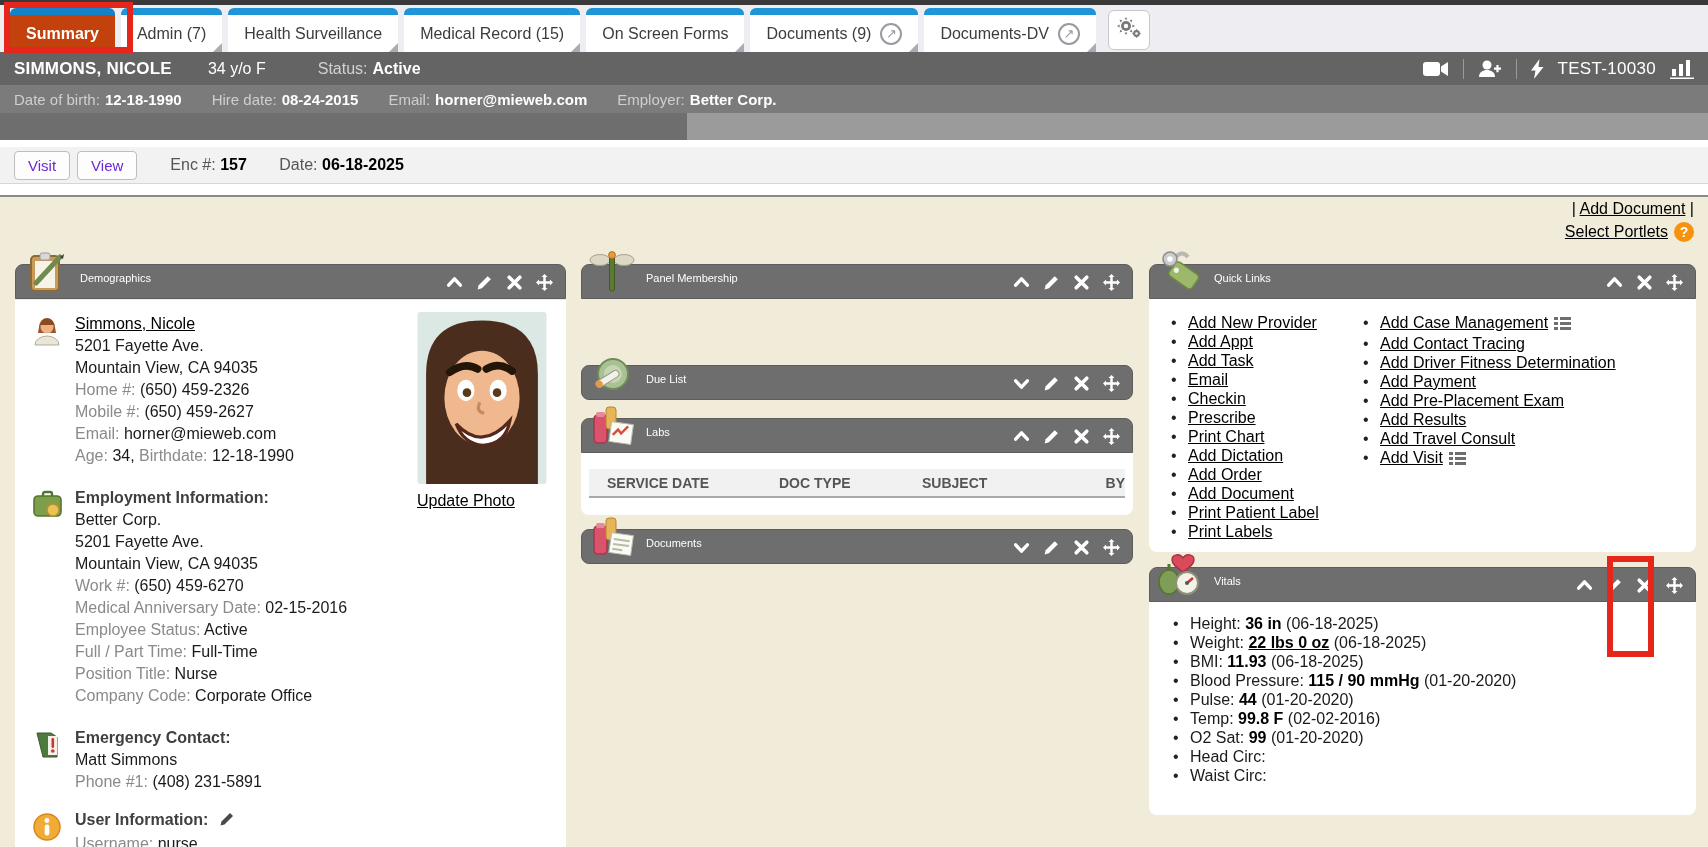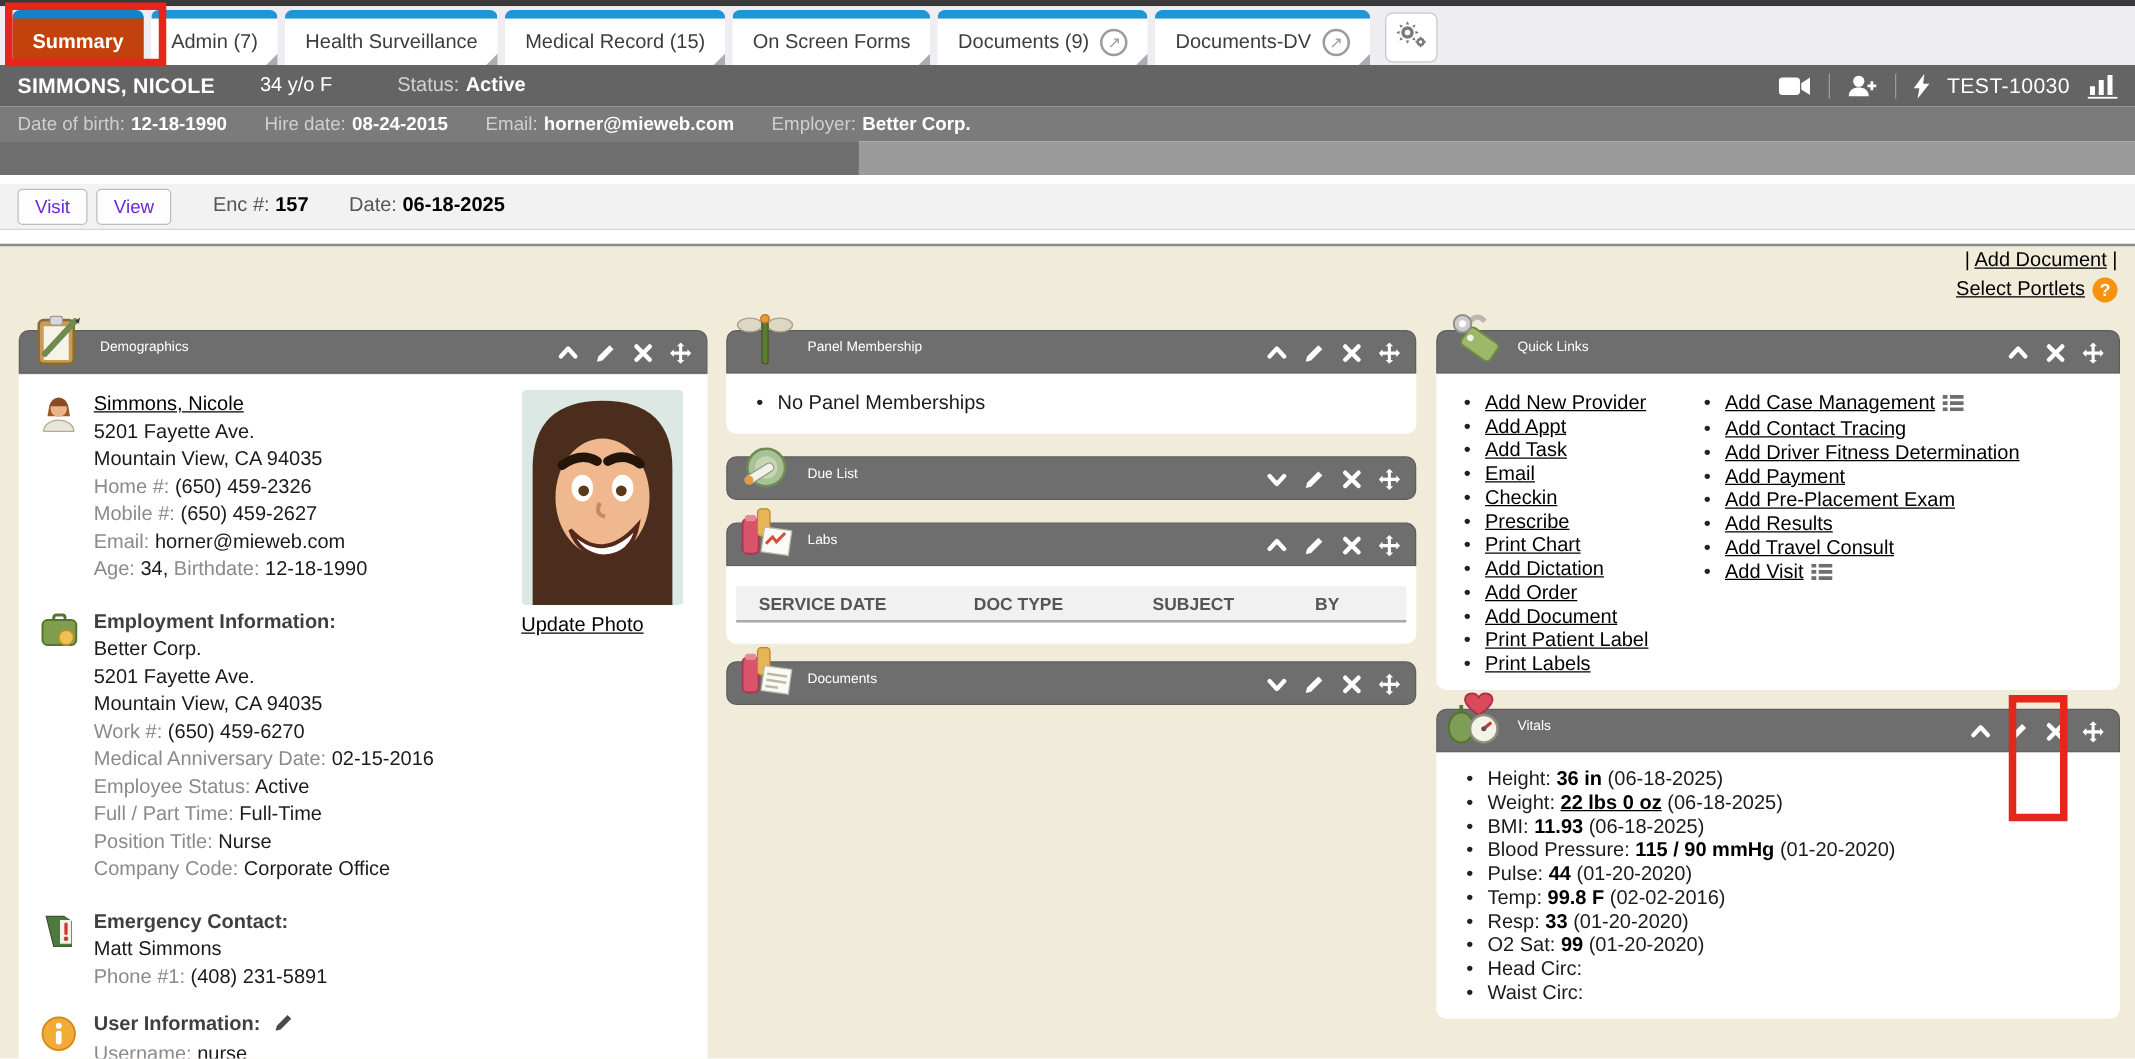--- a/index.html
+++ b/index.html
@@ -80,21 +80,21 @@
   .photo { position:absolute; left:402px; top:12px; width:130px; height:172px; border-radius:4px; overflow:hidden; }
   .updphoto { position:absolute; left:402px; top:192px; font-size:16px; }
 
   
   .labs-tablehead { position:absolute; left:8px; right:8px; top:16px; height:29px; background:#f1f1f1;
                     border-bottom:2px solid #a9a9a9; display:flex; align-items:center;
                     font-size:14px; color:#555; }
   .labs-tablehead .c1{ width:190px; padding-left:18px; }
   .labs-tablehead .c2{ width:143px; }
   .labs-tablehead .c3{ width:130px; }
-  .labs-tablehead .c4{ flex:1; }
+  .labs-tablehead .c4{ flex:1;text-align:right; }
 
   
   .blist { list-style:none; }
   .blist li { position:relative; padding-left:17px; line-height:19px; font-size:16px; color:#1a1a1a; }
   .blist li::before { content:"•"; position:absolute; left:0; top:0; color:#222; }
   .ql-col1 { position:absolute; left:22px; top:14px; }
   .ql-col2 { position:absolute; left:214px; top:14px; }
   .listglyph { display:inline-block; vertical-align:-2px; margin-left:6px; }
 
   .vitals-list { position:absolute; left:24px; top:12px; }
@@ -393,25 +393,20 @@
             <path d="M3 3l10 10M13 3L3 13" stroke="#fff" stroke-width="3.4" stroke-linecap="round"></path>
           </svg>
         </span>
       <span>
           <svg viewBox="0 0 18 18" width="17" height="17">
             <path d="M9 0l3.2 3.2H5.8zM9 18l-3.2-3.2h6.4zM0 9l3.2-3.2v6.4zM18 9l-3.2 3.2V5.8z" fill="#fff"></path>
             <path d="M9 2.5v13M2.5 9h13" stroke="#fff" stroke-width="2.6"></path>
           </svg>
         </span>
     </div>
-  </div>
-  <div class="pbody" style="left:581px; top:299px; width:552px; height:48px;">
-    <ul class="blist" style="padding:14px 0 0 24px;">
-      <li>No Panel Memberships</li>
-    </ul>
   </div>
 
   <div class="phead rounded" style="left:581px; top:365px; width:552px;">
     <span class="picon">
       <svg width="48" height="48" viewBox="0 0 48 48">
           <circle cx="25" cy="24" r="15" fill="#a9c194" stroke="#6f8c55" stroke-width="2"></circle>
           <circle cx="25" cy="24" r="9" fill="#c4d6b2"></circle>
           <g transform="rotate(-32 20 28)">
             <rect x="6" y="25" width="26" height="7" rx="3.5" fill="#f3f2ea" stroke="#9a9a8a"></rect>
             <circle cx="9.5" cy="28.5" r="3.4" fill="#e8993c"></circle>
@@ -642,21 +637,20 @@
     </div>
   </div>
   <div class="pbody" style="left:1149px; top:602px; width:547px; height:213px;">
     <ul class="blist vitals-list">
       <li><span>Height:</span> <b>36 in</b> <span>(06-18-2025)</span></li>
       <li><span>Weight:</span> <b class="uline">22 lbs 0 oz</b> <span>(06-18-2025)</span></li>
       <li><span>BMI:</span> <b>11.93</b> <span>(06-18-2025)</span></li>
       <li><span>Blood Pressure:</span> <b>115 / 90 mmHg</b> <span>(01-20-2020)</span></li>
       <li><span>Pulse:</span> <b>44</b> <span>(01-20-2020)</span></li>
       <li><span>Temp:</span> <b>99.8 F</b> <span>(02-02-2016)</span></li>
-      <li><span>Resp:</span> <b>33</b> <span>(01-20-2020)</span></li>
       <li><span>O2 Sat:</span> <b>99</b> <span>(01-20-2020)</span></li>
       <li><span>Head Circ:</span></li>
       <li><span>Waist Circ:</span></li>
     </ul>
   </div>
 
   <div class="redbox" id="redbox-tab"></div>
   <div class="redbox" id="redbox-vitals"></div>
 
 </div>

